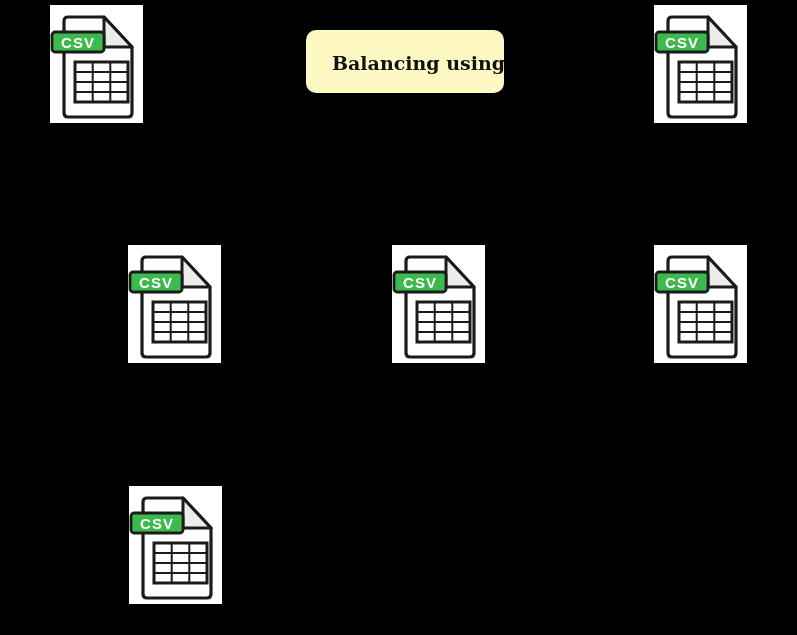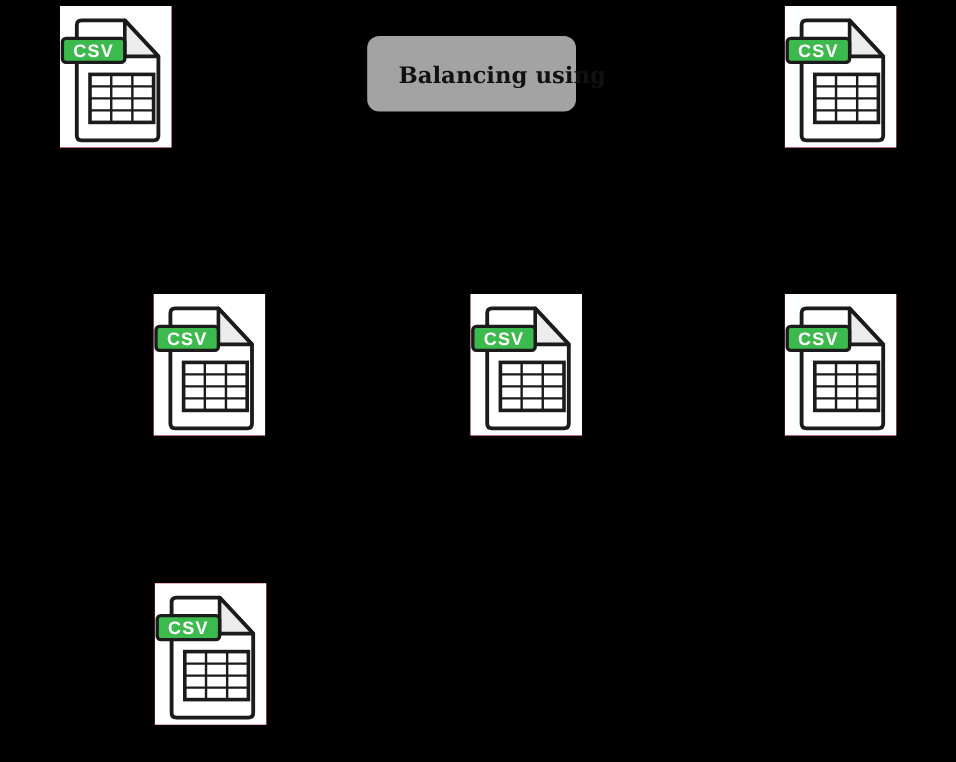--- a/index.html
+++ b/index.html
@@ -47,21 +47,21 @@
     font-weight: bold;
     font-size: 15px;
     letter-spacing: 1px;
   }
 </style>
 </head>
 <body>
 
 <div class="canvas" style="width: 797px; height: 635px; background: rgb(0, 0, 0);">
 
-  <div class="process-box" style="left: 306px; top: 30px; width: 174px; height: 63px; background: #a3a3a3; color: rgb(17, 17, 17); padding-left: 26px;">
+  <div class="process-box" style="left: 306px; top: 30px; width: 198px; height: 63px; background: #fef9c3; color: rgb(17, 17, 17); padding-left: 26px;">
     <div class="process-line">Balancing using</div>
   </div>
 
 <div class="csv-tile" style="left: 50px; top: 5px;">
     <svg viewBox="0 0 93 118" xmlns="http://www.w3.org/2000/svg">
 
       <rect x="0" y="0" width="93" height="118" fill="#ffffff"></rect>
 
       <path d="M 54,12 L 18,12 Q 14,12 14,16 L 14,108 Q 14,112 18,112 L 78,112 Q 82,112 82,108 L 82,42 L 54,12 Z" stroke-width="3.2" stroke-linejoin="round" fill="#ffffff" stroke="#1b1b1b"></path>
 

